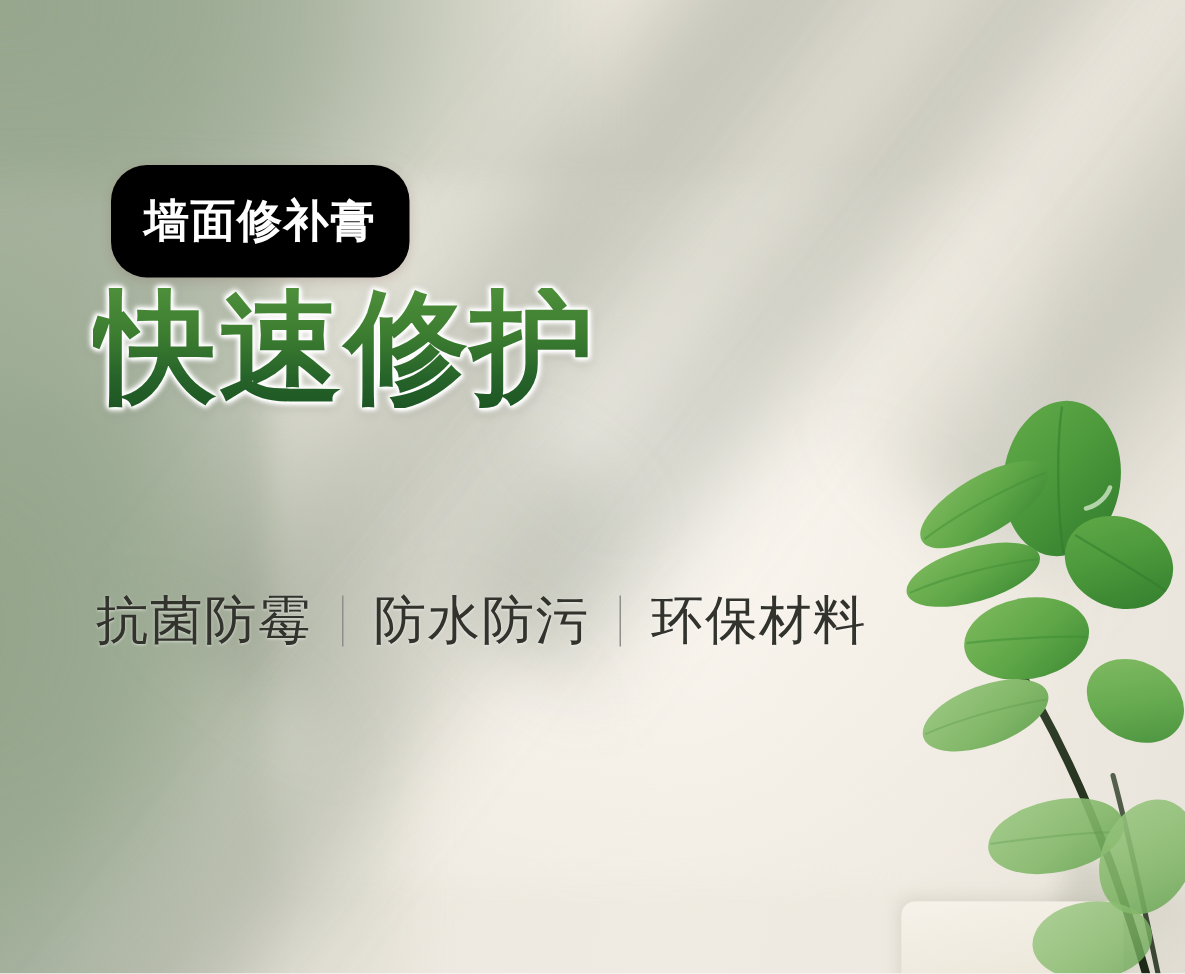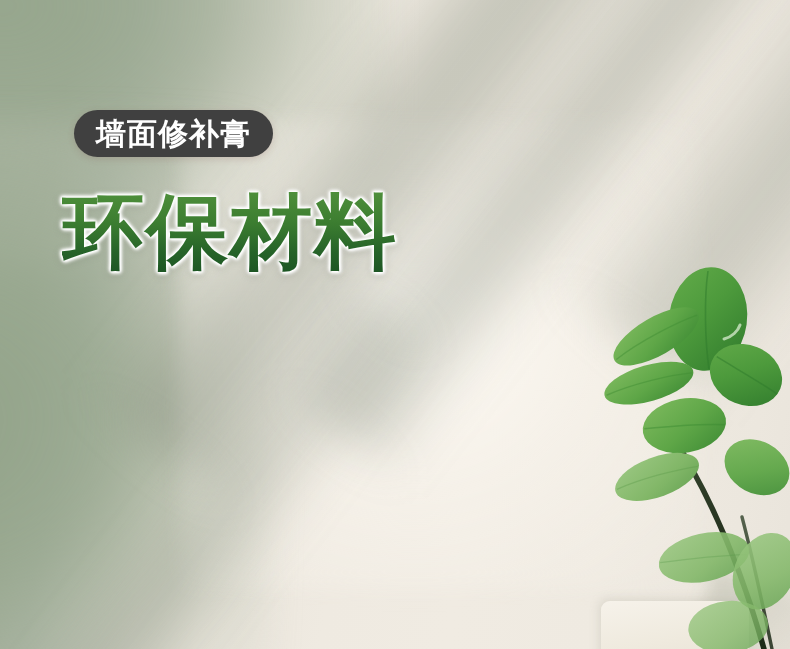--- a/index.html
+++ b/index.html
@@ -149,25 +149,25 @@
     position: absolute;
     left: 0; top: 0;
     width: 100%; height: 100%;
   }
 
   .badge {
     position: absolute;
     left: 74px;
     top: 110px;
     height: 47px;
-    padding: 0 22px;
+    padding: 14px 22px;
     display: flex;
     align-items: center;
     justify-content: center;
-    background: #404040;
+    background: #000000;
     border-radius: 24px;
     box-shadow: 0 2px 7px rgba(120,60,60,0.18);
   }
   .badge-text {
     color: #ffffff;
     font-size: 30px;
     font-weight: bold;
     letter-spacing: 1px;
     line-height: 1;
     white-space: nowrap;
@@ -319,18 +319,25 @@
     </svg>
   </div>
 
   <div class="content">
 
     <div class="badge">
       <span class="badge-text">墙面修补膏</span>
     </div>
 
     <div class="headline">
-      <div class="headline-line second">环保材料</div>
+      <div class="headline-line second">快速修护</div>
     </div>
 
+    <div class="subtitle">
+      <span class="sub-item">抗菌防霉</span>
+      <span class="sub-sep"></span>
+      <span class="sub-item">防水防污</span>
+      <span class="sub-sep"></span>
+      <span class="sub-item">环保材料</span>
+    </div>
 
   </div>
 </div>
 
 </body></html>

